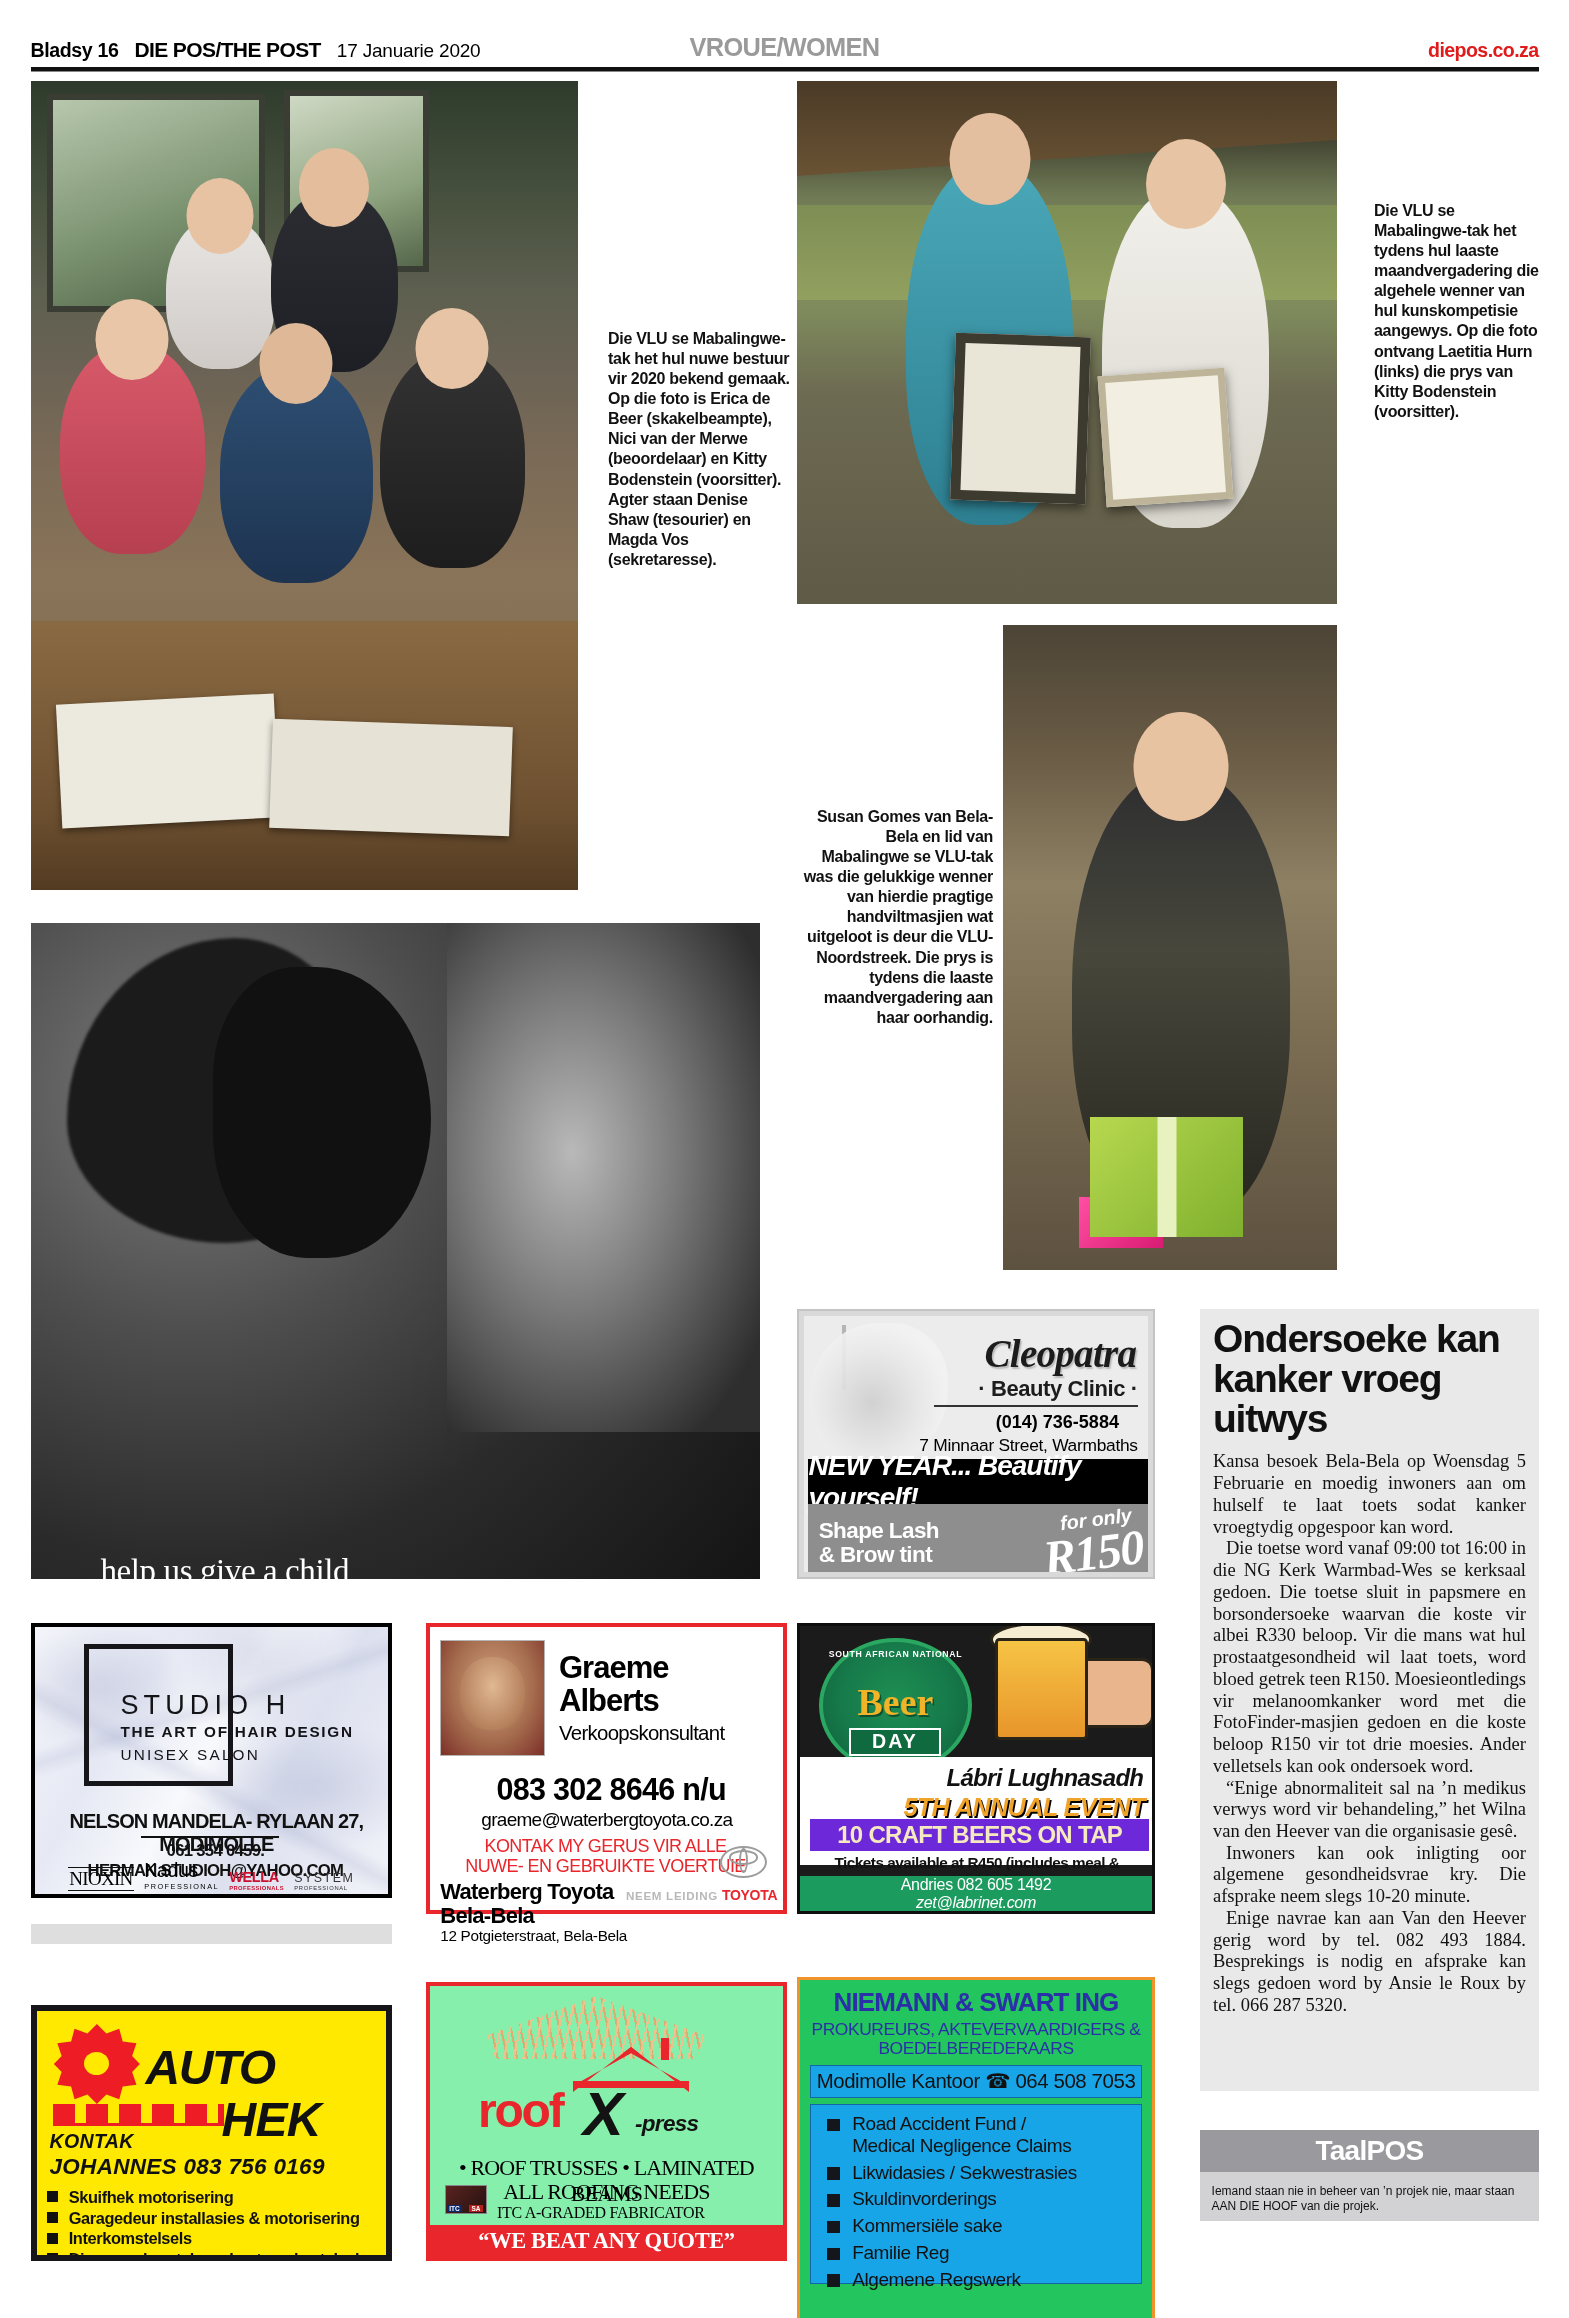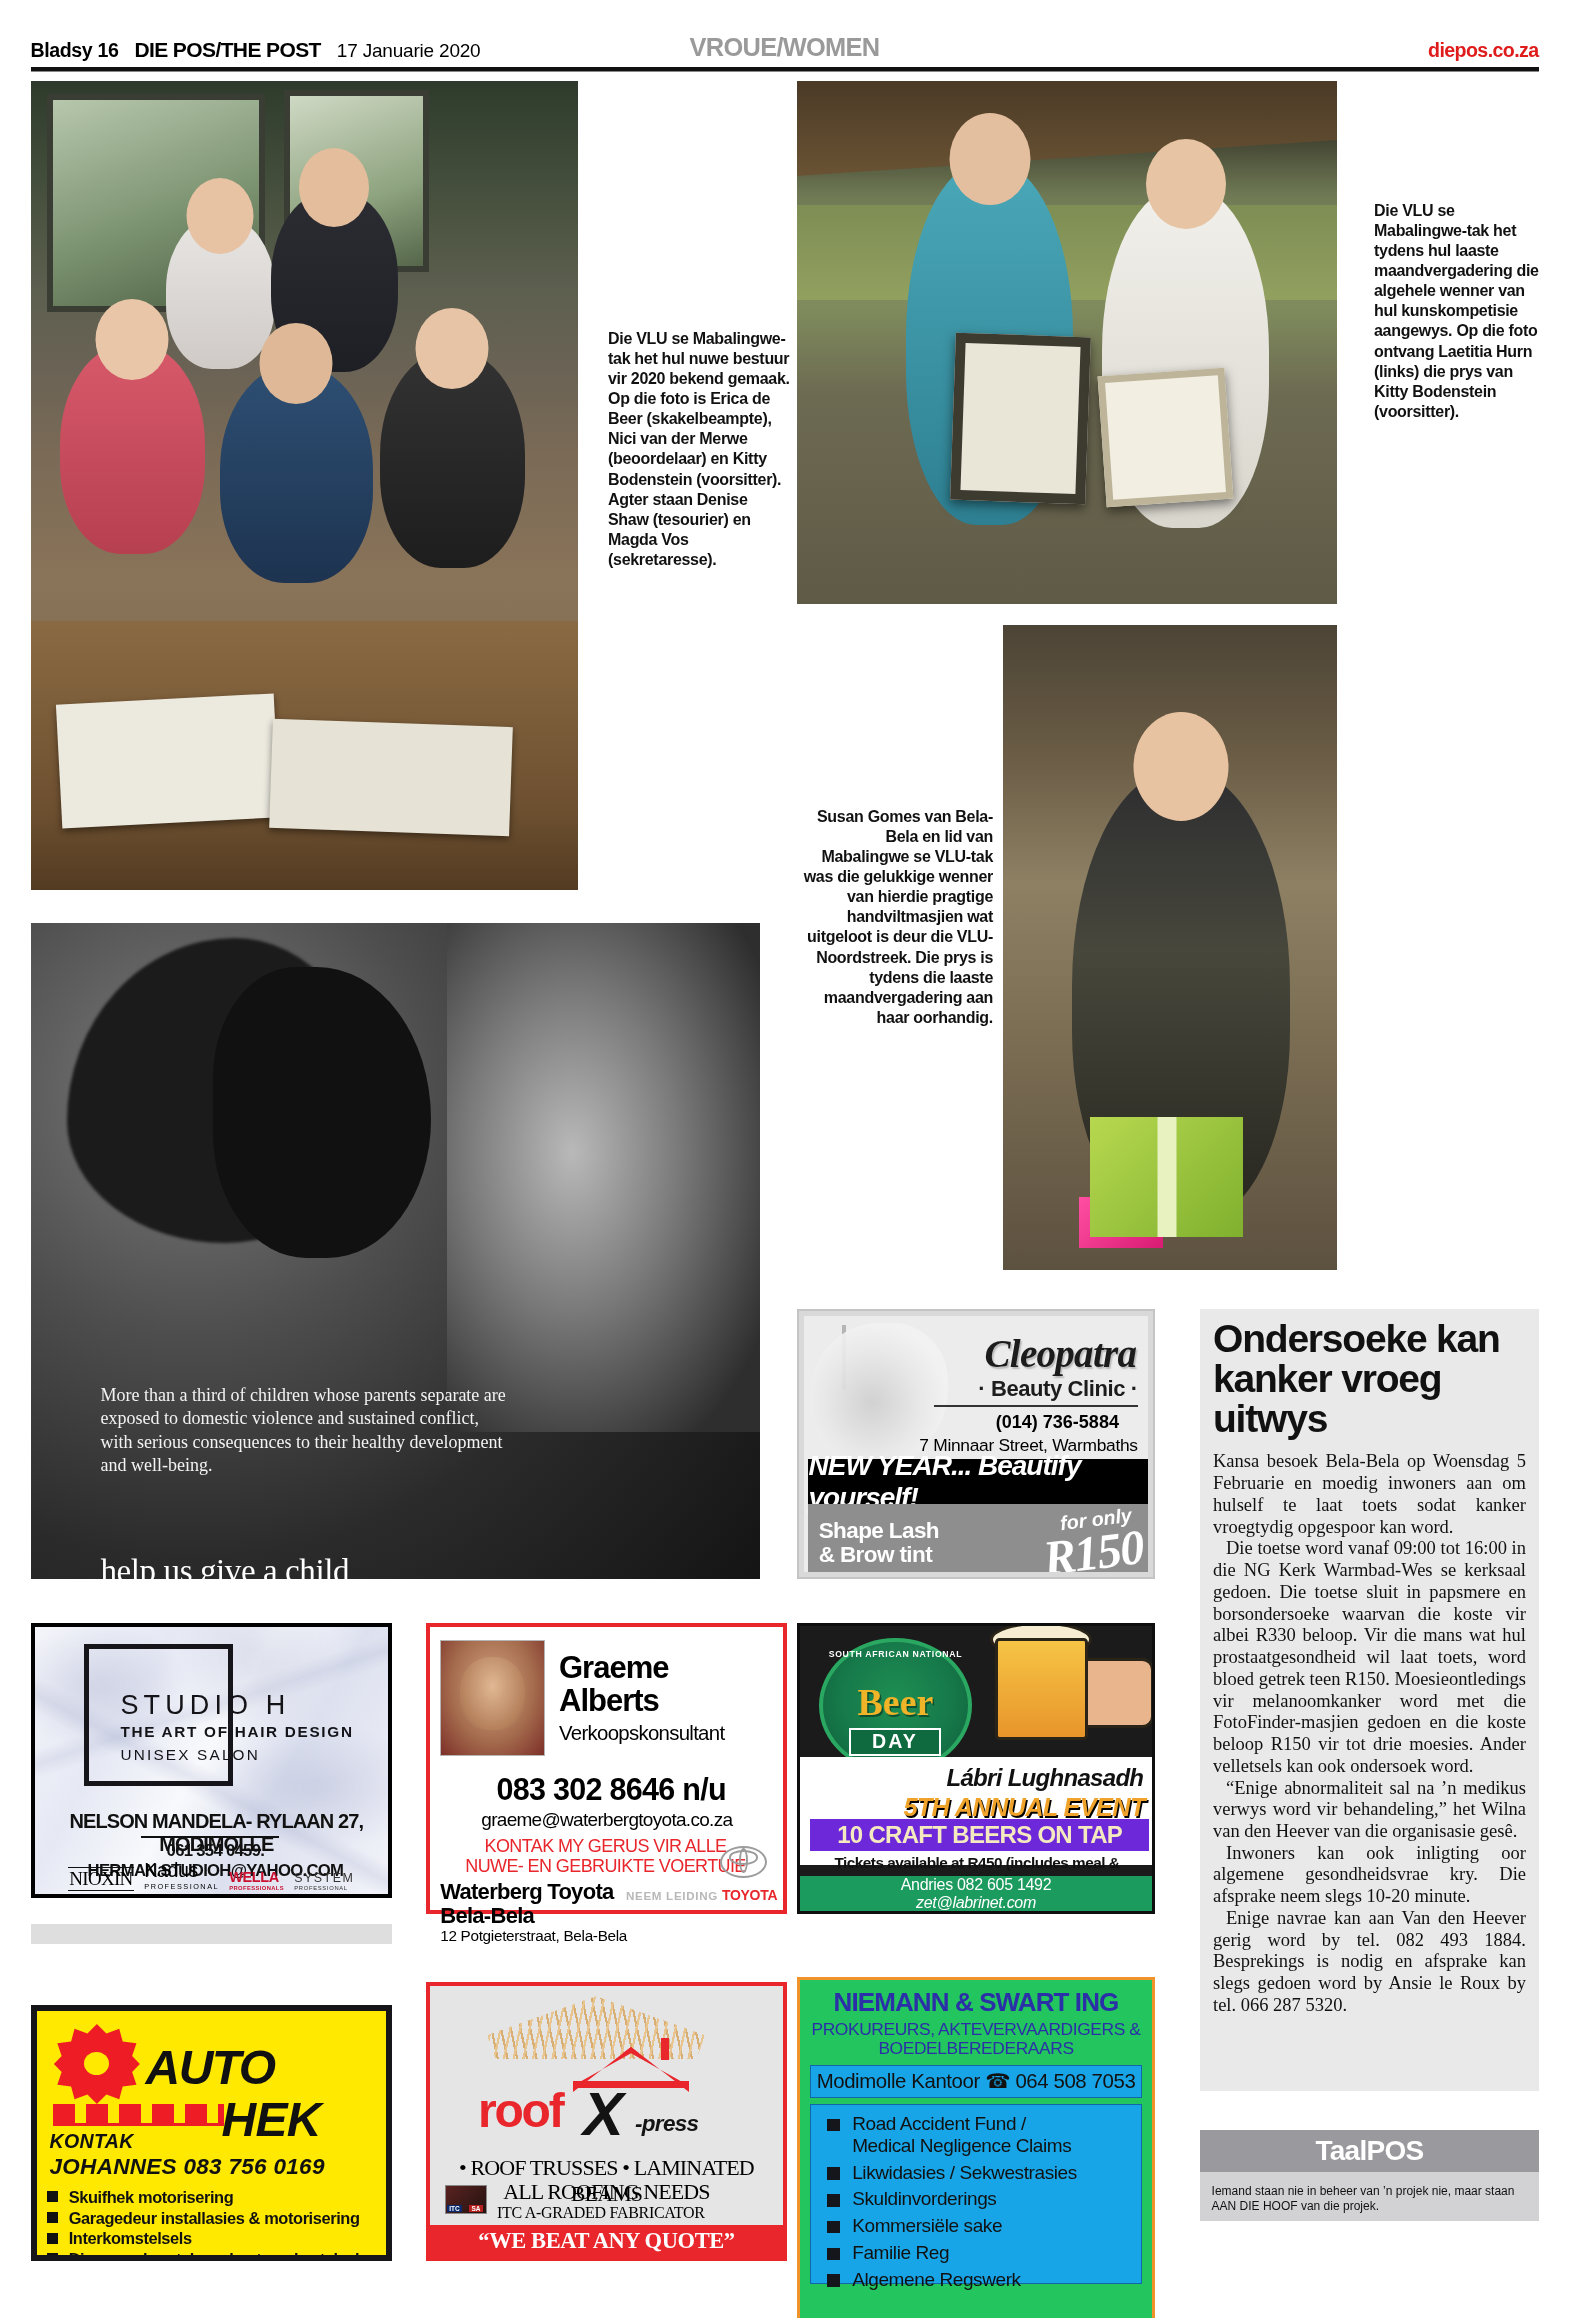--- a/index.html
+++ b/index.html
@@ -463,21 +463,21 @@
     list-style:none; position:relative; padding-left:22px;
     font-weight:bold; font-size:16.4px; line-height:1.26; letter-spacing:-0.4px; color:#111;
   }
   #autohek li::before {
     content:""; position:absolute; left:0; top:4.4px; width:11px; height:11px; background:#111;
   }
 
   
   #roofx {
     position:absolute; left:426px; top:1982px; width:361px; height:279px;
-    background:#e5e5e5; border:4.4px solid #e8262b; overflow:hidden;
+    background:#86efac; border:4.4px solid #e8262b; overflow:hidden;
   }
   #roofx .truss {
     position:absolute; left:57px; top:10.2px; width:218px; height:63px;
     background: repeating-linear-gradient(102deg,#e8c58e 0 2.2px, transparent 2.2px 9.5px),
                 repeating-linear-gradient(78deg,#d8ae72 0 2.2px, transparent 2.2px 9.5px);
     clip-path: polygon(50% 0,100% 62%,96% 100%,4% 100%,0 62%);
   }
   #roofx .houseicon {
     position:absolute; left:143px; top:61px; width:116px; height:45px;
   }
@@ -609,21 +609,20 @@
     </div>
 </div>
 
 <div class="caption" id="cap3">Susan Gomes van Bela-Bela en lid van Mabalingwe se VLU-tak was die gelukkige wenner van hierdie pragtige handviltmasjien wat uitgeloot is deur die VLU-Noordstreek. Die prys is tydens die laaste maandvergadering aan haar oorhandig.</div>
 
 <div id="voiceAd">
   <div class="vbg"></div>
   <div class="childface"></div>
   <div class="silhouette"></div>
   <div class="handshape"></div>
-  <div class="vtext">More than a third of children whose parents separate are exposed to domestic violence and sustained conflict, with serious consequences to their healthy development and well-being.</div>
   <div class="vhead1">help us give a child</div>
 
 </div>
 
 <div id="cleoAd">
   <div class="inner">
     <div class="fstem"></div>
     <div class="flower"></div>
     <div class="cleo-name">Cleopatra</div>
     <div class="cleo-sub">· Beauty Clinic ·</div>

